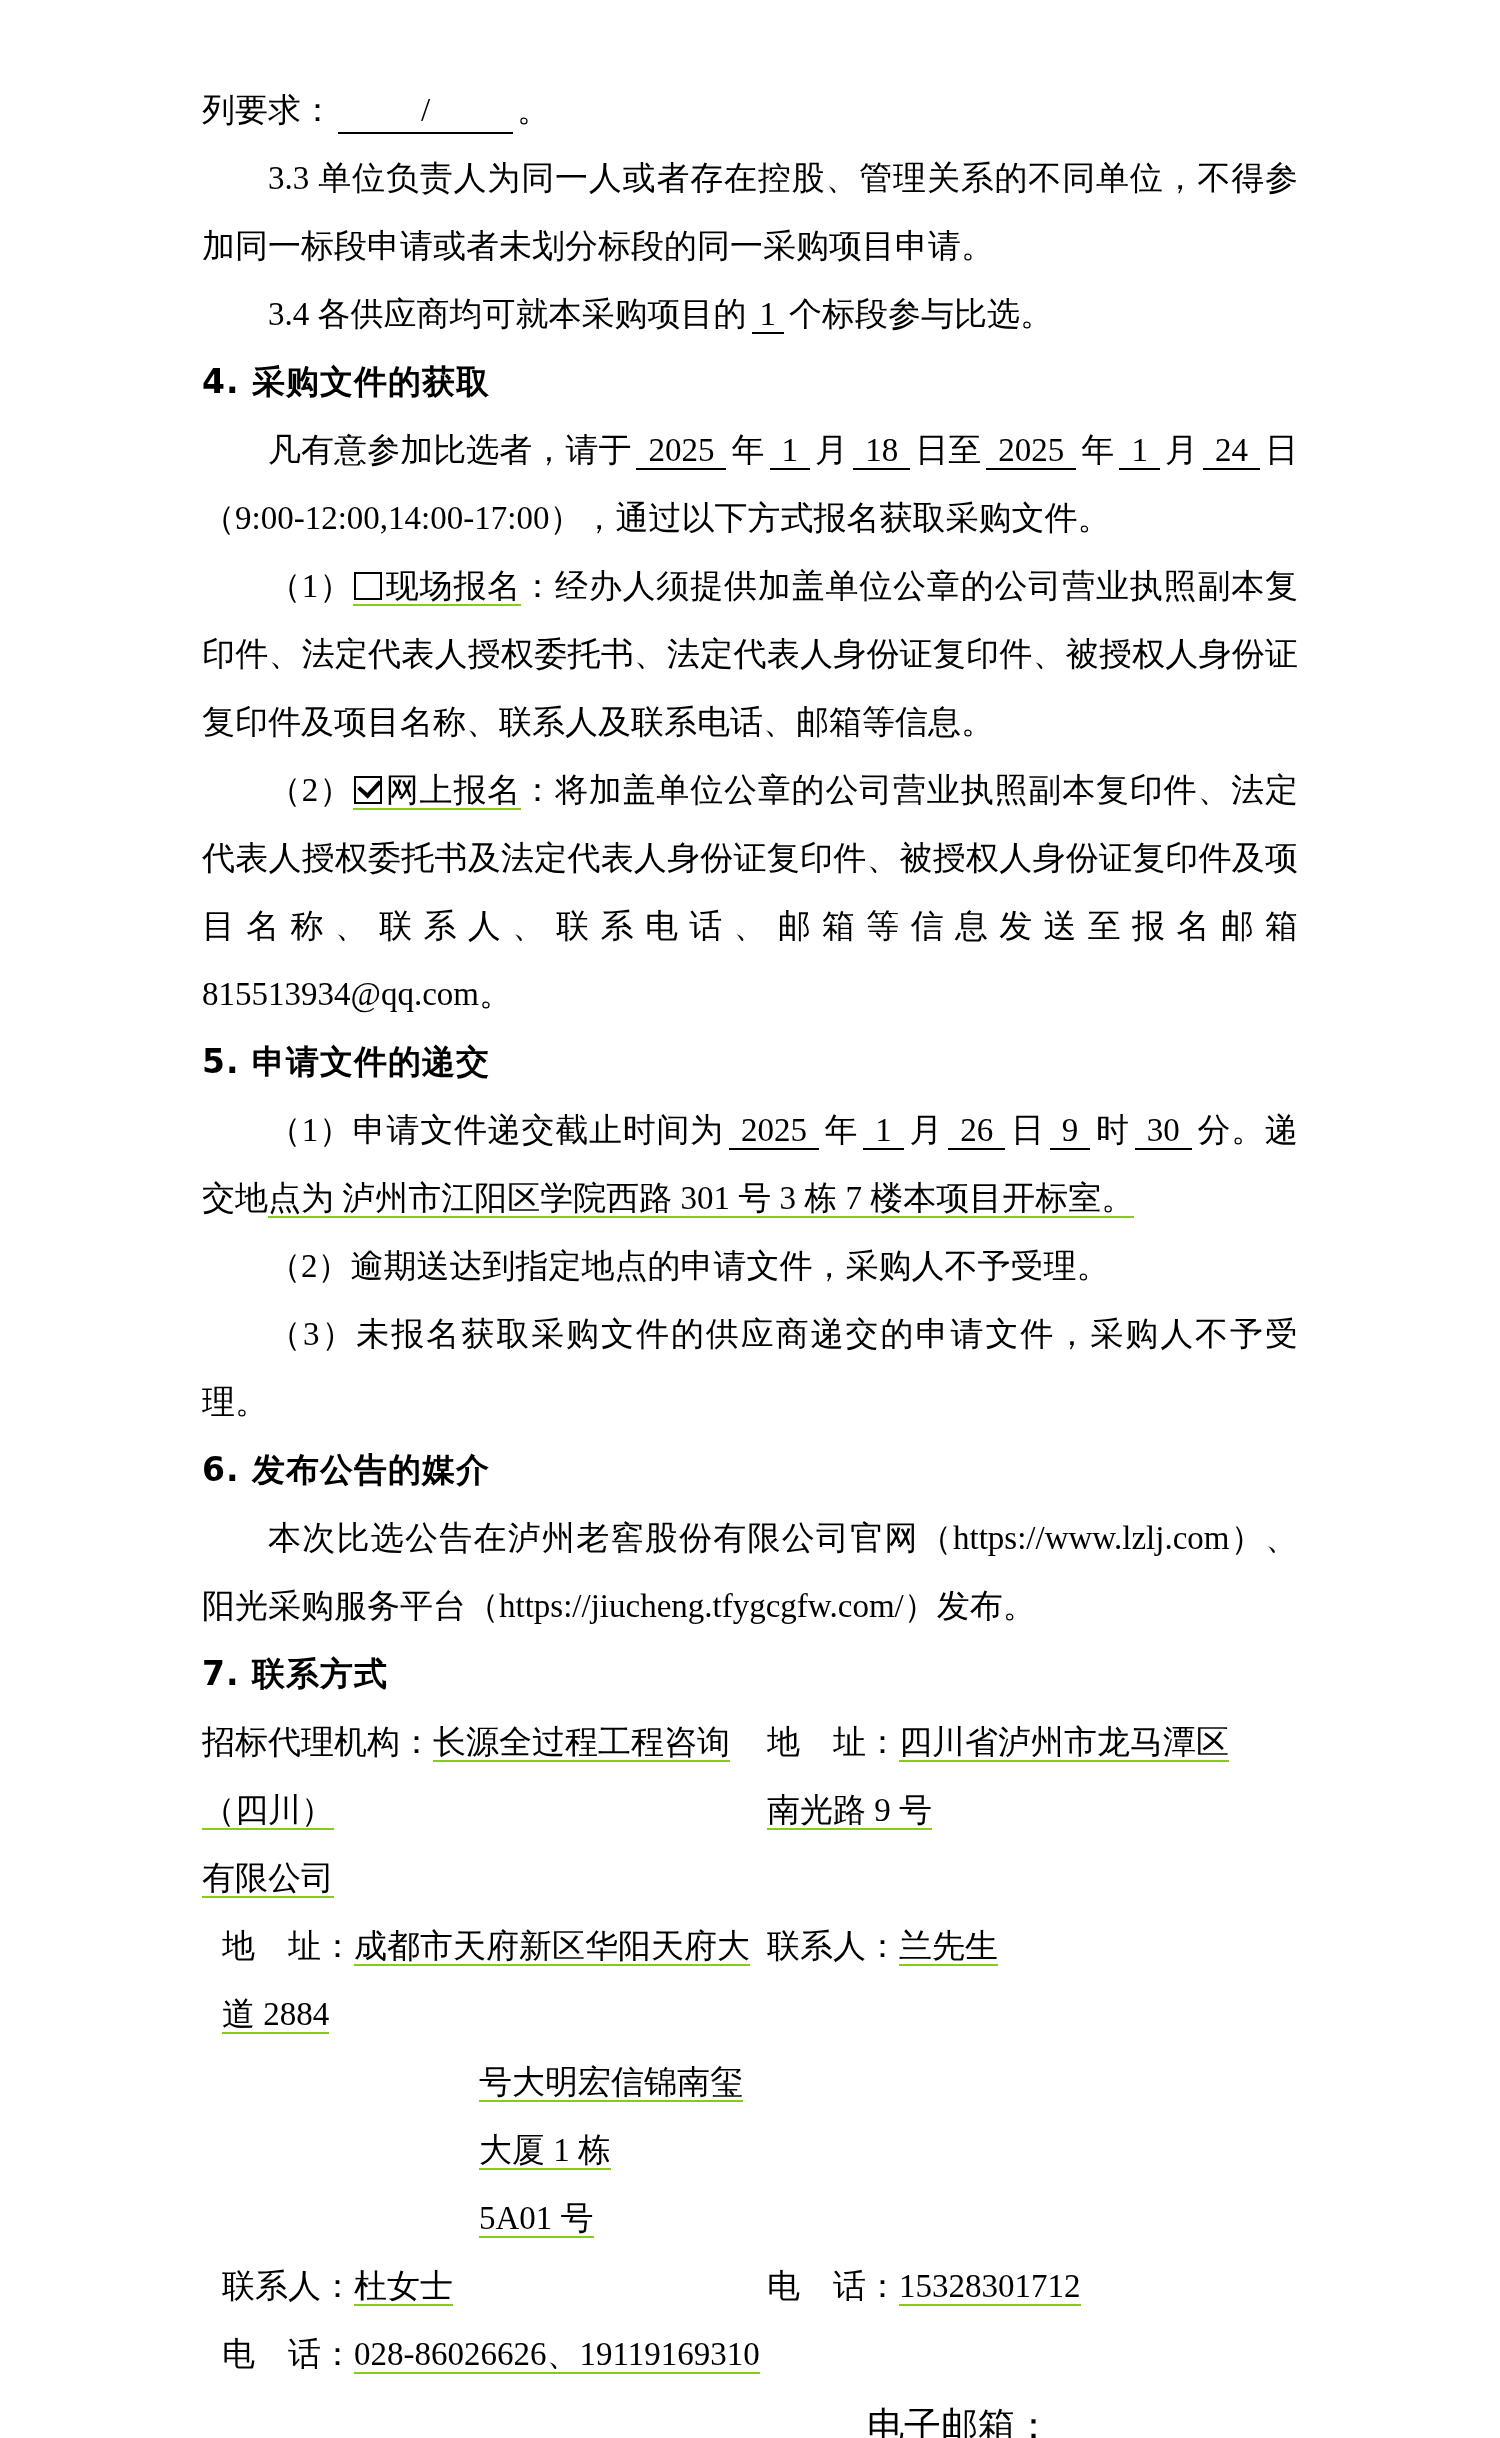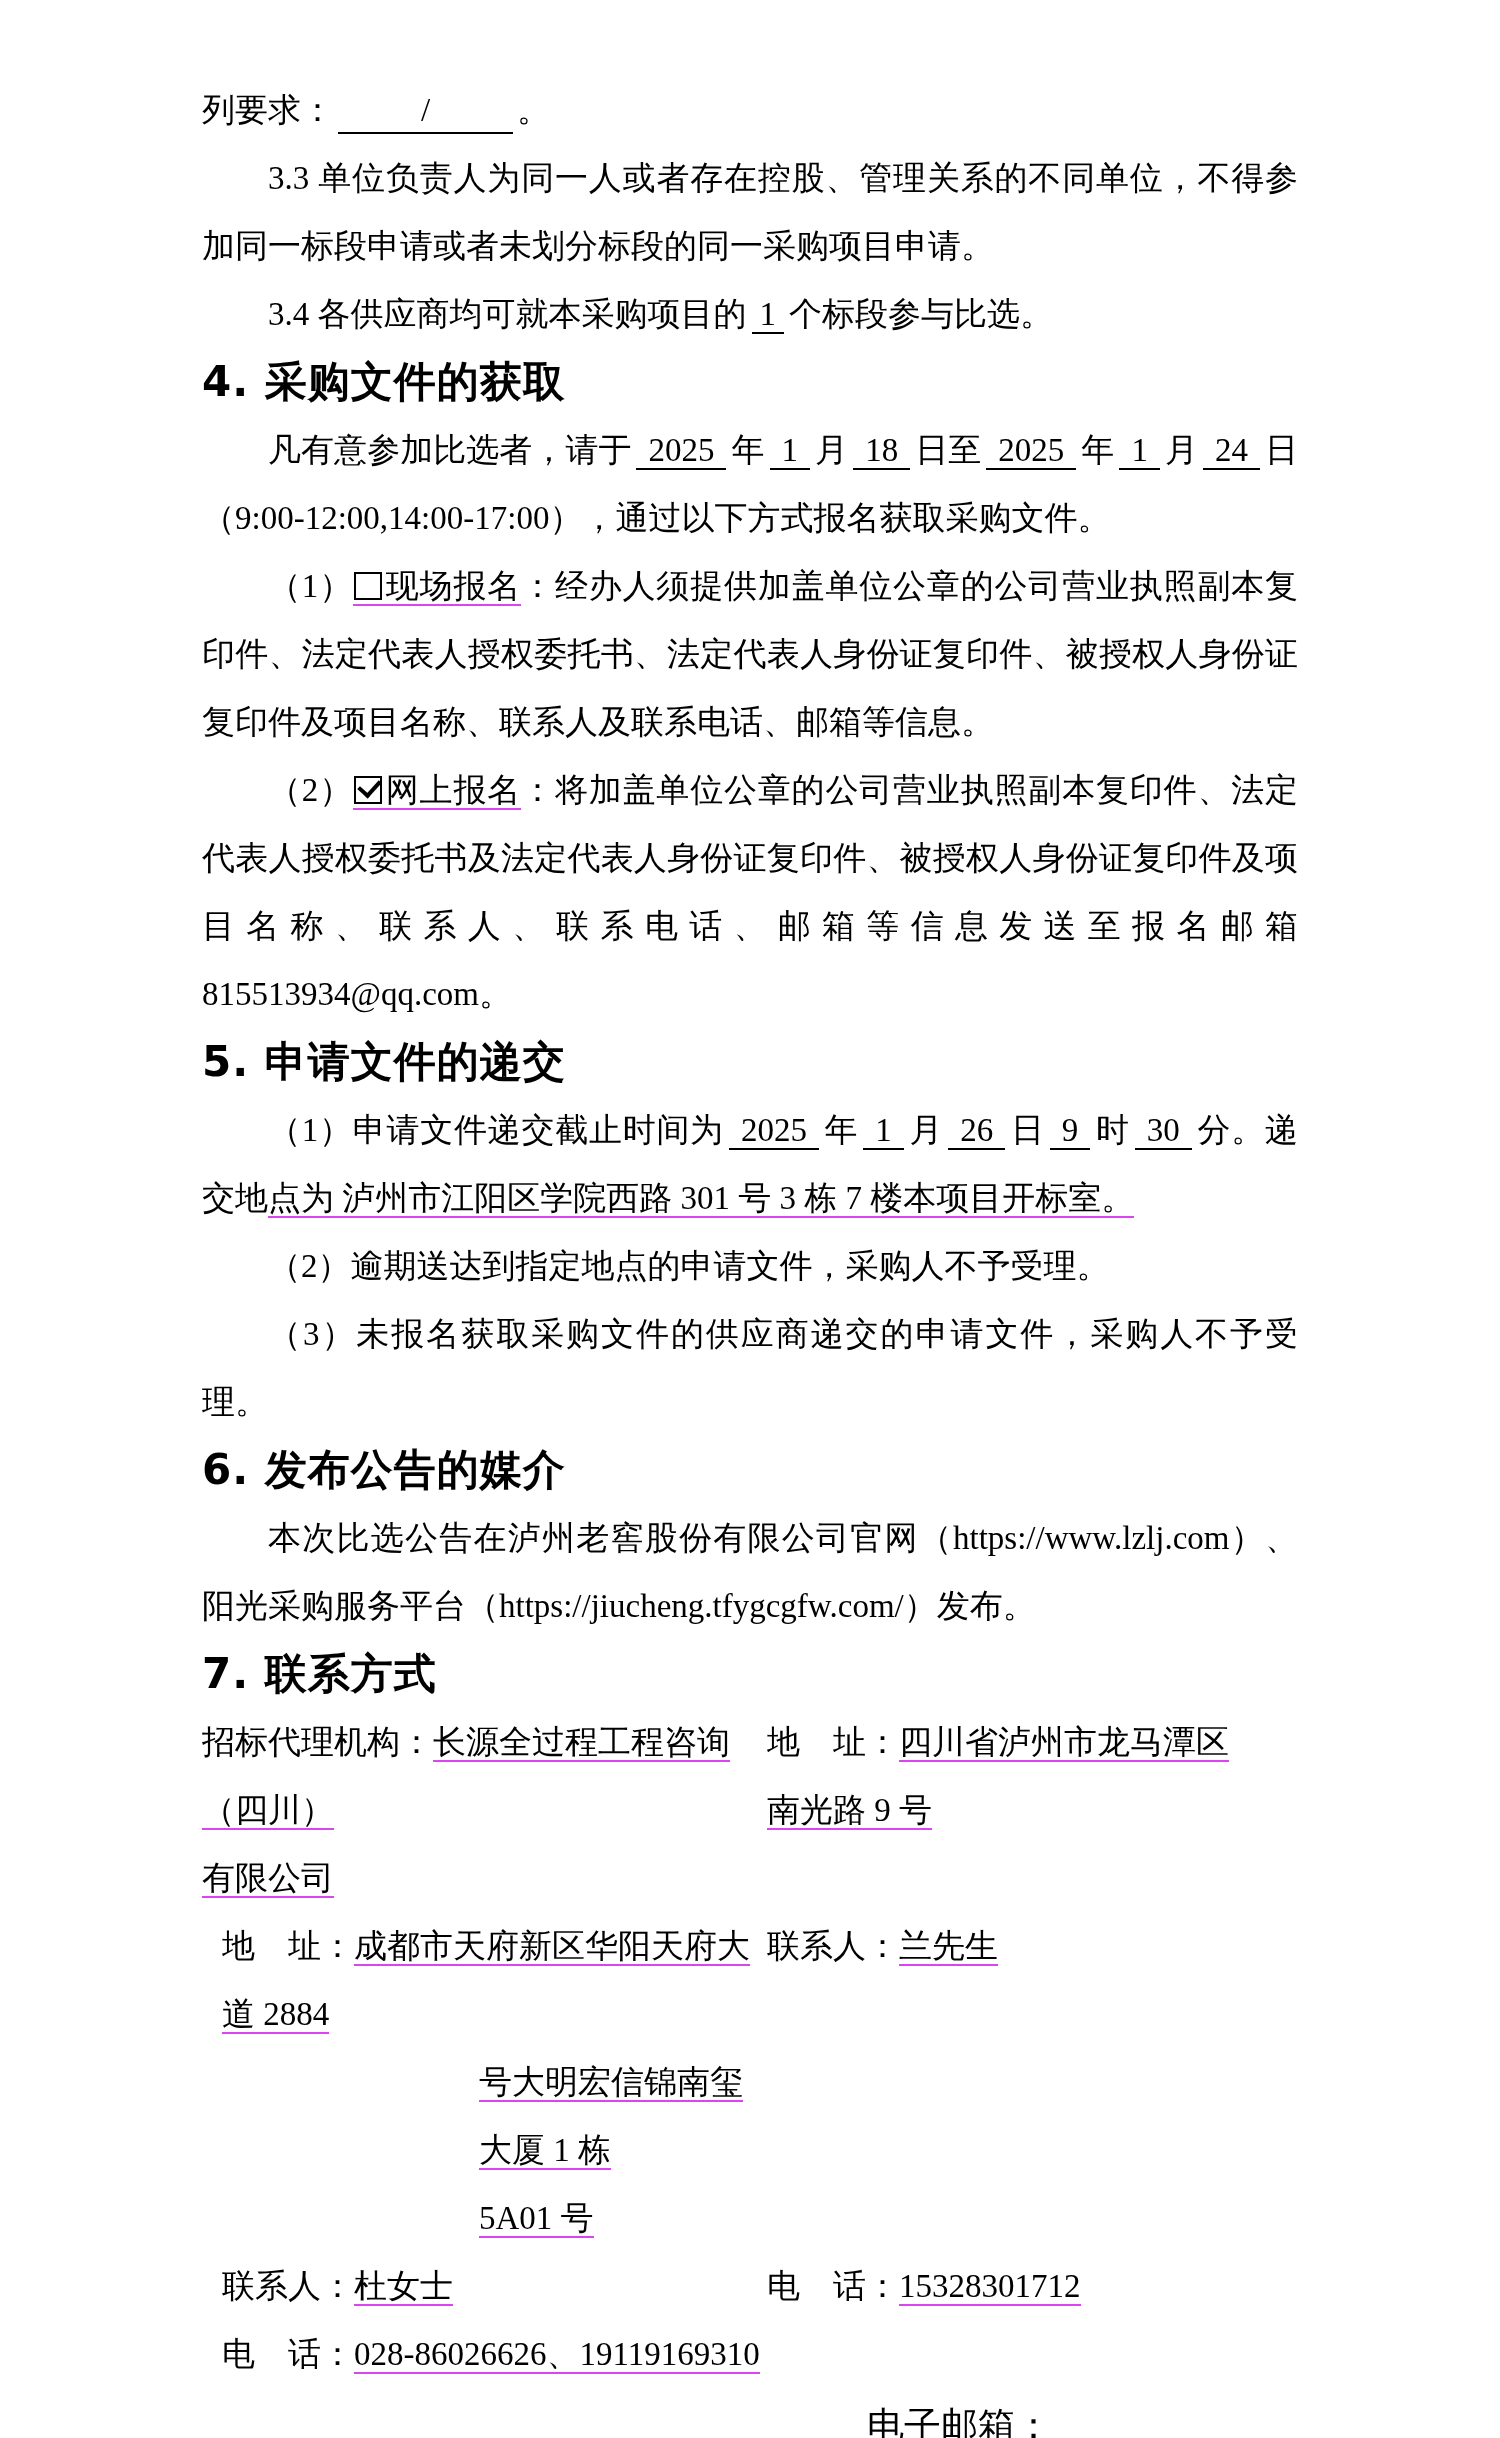--- a/index.html
+++ b/index.html
@@ -13,28 +13,28 @@
     font-family: "Liberation Serif", "DejaVu Serif", serif;
     font-size: 33px;
     box-sizing: border-box;
     padding: 72px 100px 0 100px;
     overflow: hidden;
   }
   p { margin: 0; line-height: 68px; text-align: justify; }
   .indent { text-indent: 2em; }
   h2 {
     margin: 0;
-    font-size: 42px;
+    font-size: 33px;
     line-height: 68px;
     font-weight: bold;
     font-family: "DejaVu Sans", "Liberation Sans", sans-serif;
     letter-spacing: 1px;
   }
   
-  .ut { border-bottom: 2px solid #d946ef; }
+  .ut { border-bottom: 2px solid #84cc16; }
   .ub { border-bottom: 2px solid #000; padding: 0 12px; margin: 0 5px; }
   .blank {
     display: inline-block;
     width: 175px;
     border-bottom: 2px solid #000;
     text-align: center;
     line-height: 1.3;
     margin: 0 4px;
   }
   

